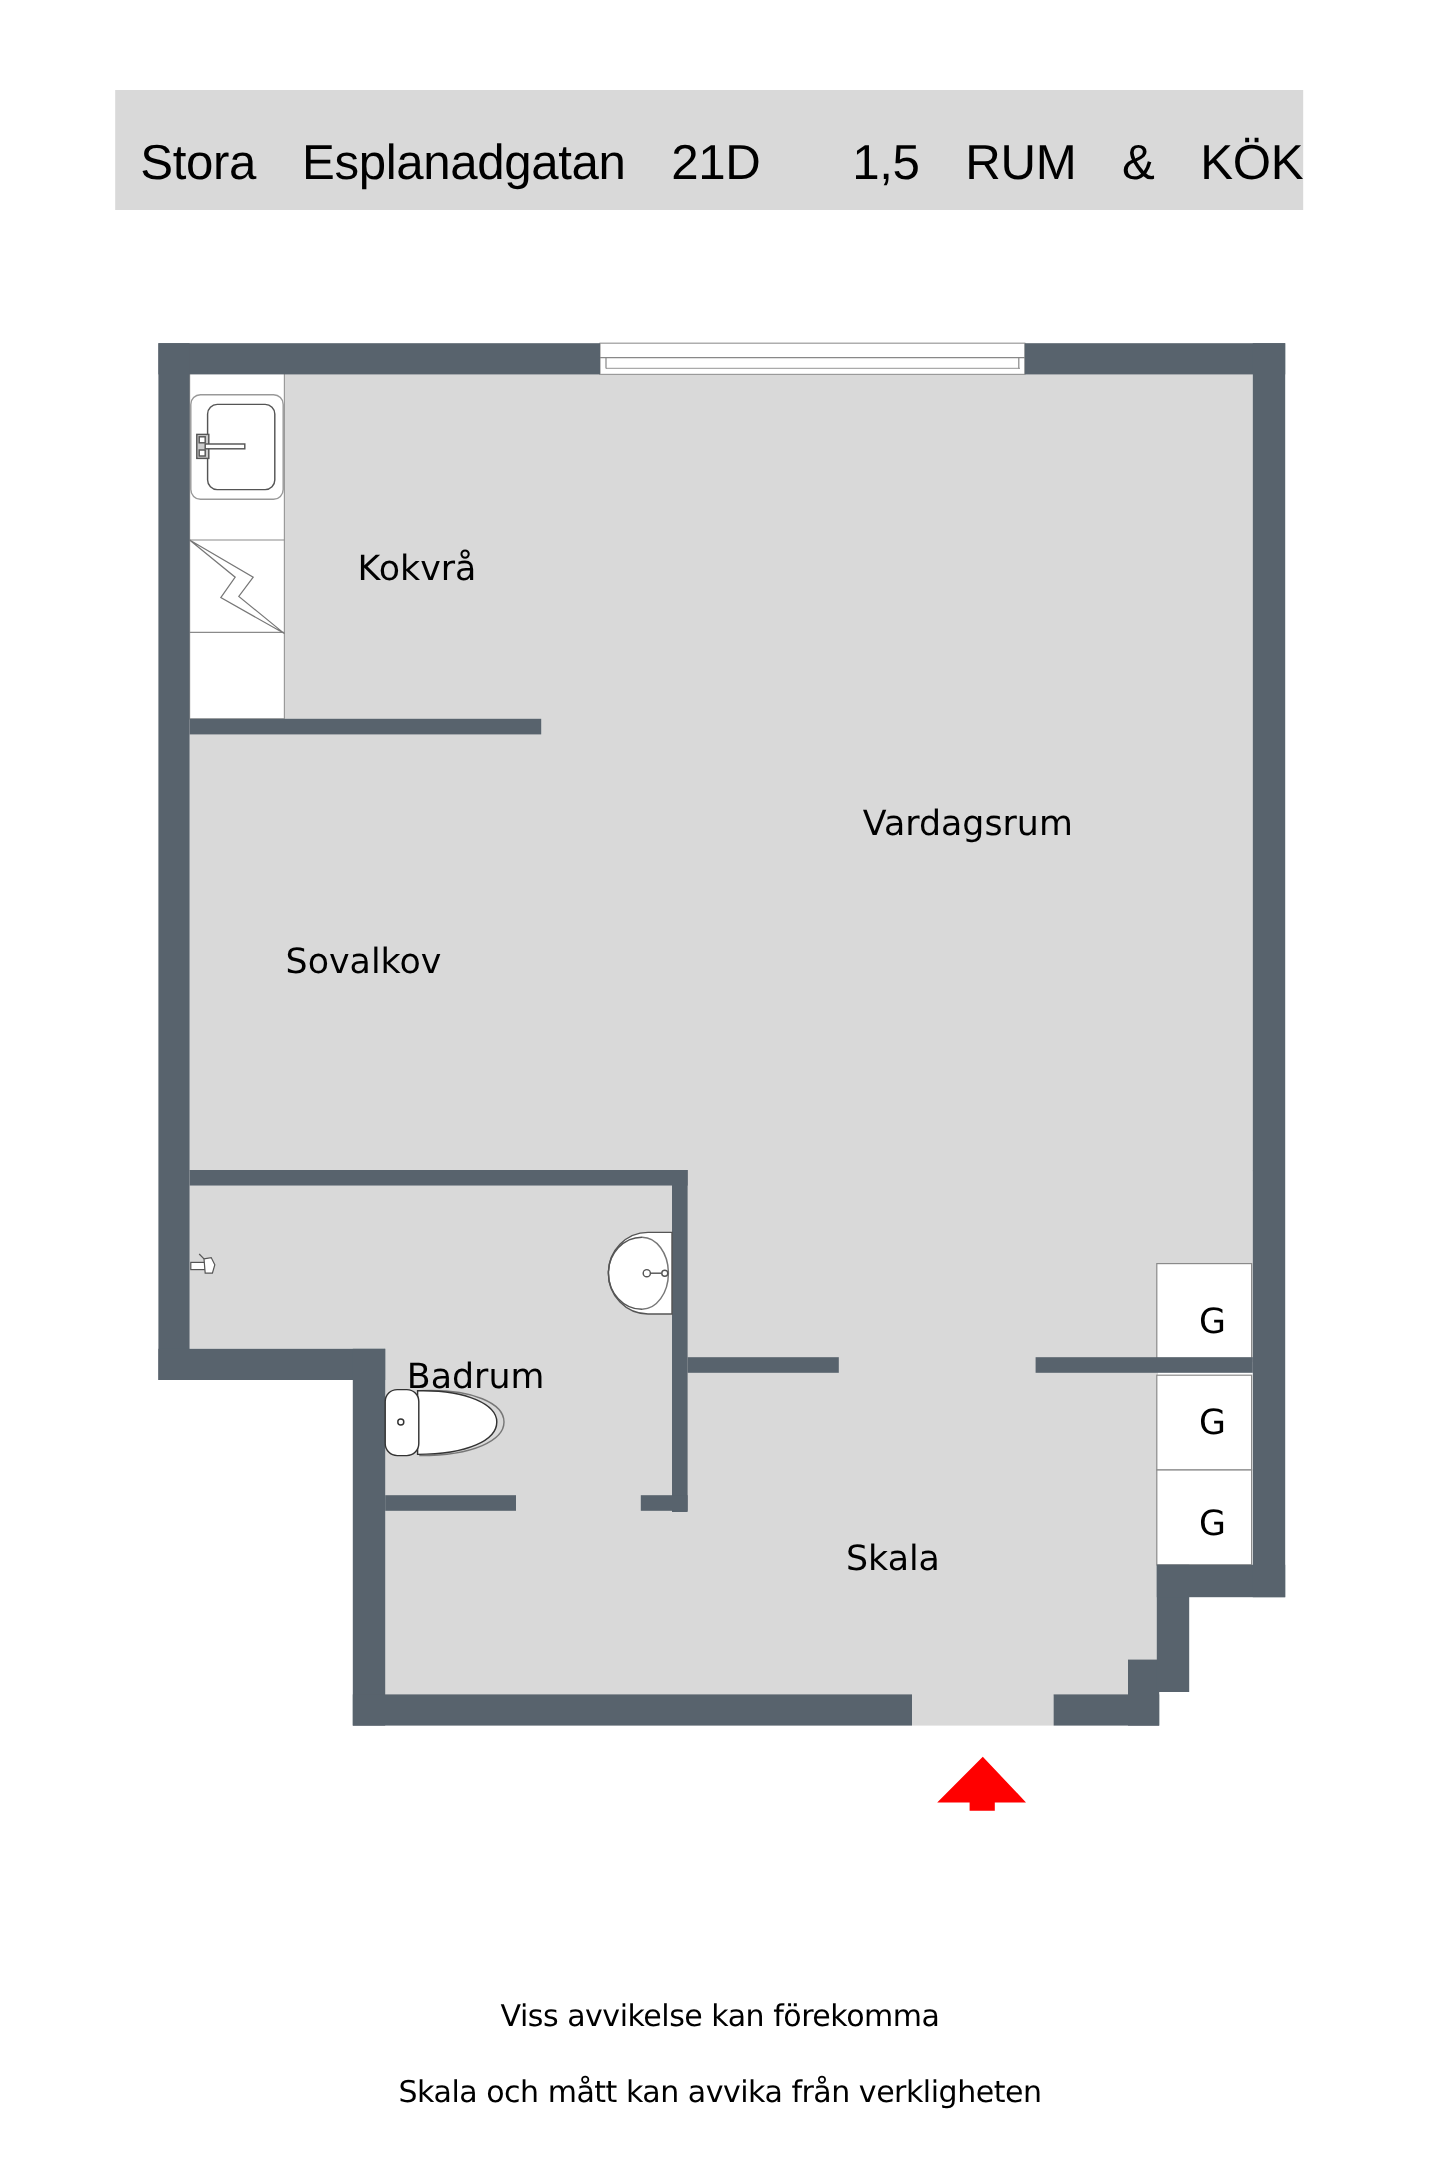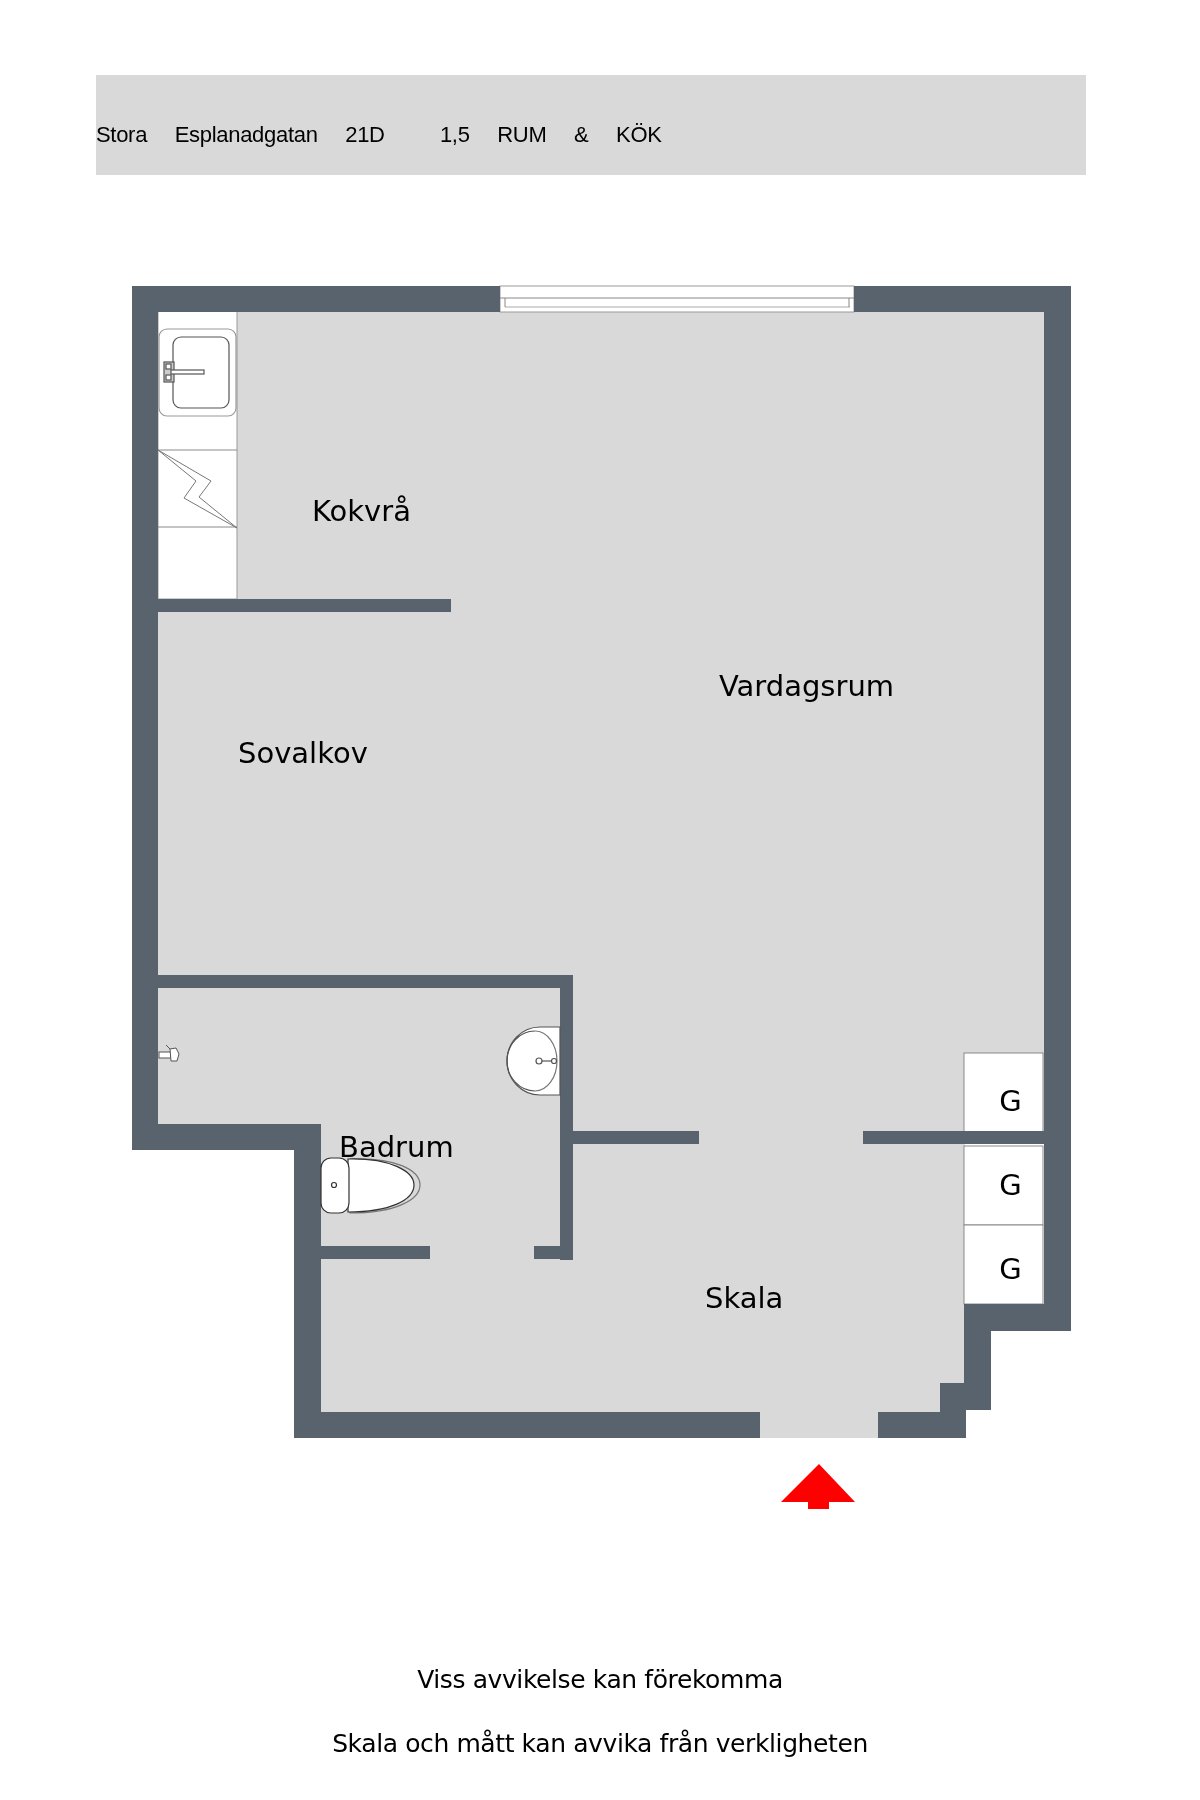--- a/index.html
+++ b/index.html
@@ -6,24 +6,24 @@
     body {
       width: 1200px; height: 1800px; background: #ffffff;
       position: relative; overflow: hidden;
       font-family: "DejaVu Sans", sans-serif; color: #000;
     }
     .header-band {
       position: absolute; left: 96px; top: 75px; width: 990px; height: 100px;
       background: #D9D9D9;
     }
     .header-title {
-      position: absolute; left: 0; right: 12px; top: 42px;
-      text-align: left;
+      position: absolute; left: 0; right: 0; top: 42px;
+      text-align: right;
       font-family: "Liberation Sans", sans-serif;
-      font-size: 22px; line-height: 36px; letter-spacing: -0.3px;
+      font-size: 41px; line-height: 36px; letter-spacing: -0.3px;
       word-spacing: 8px; white-space: pre;
     }
     svg.plan { position: absolute; left: 0; top: 0; }
     .room-label {
       position: absolute; font-family: "DejaVu Sans", sans-serif;
       font-size: 29px; line-height: 34px; white-space: nowrap;
     }
     .closet-label {
       position: absolute; font-family: "DejaVu Sans", sans-serif;
       font-size: 29px; line-height: 34px; width: 79px; text-align: center;
@@ -145,23 +145,23 @@
     <path d="M348,1159 C390,1158 414,1171 414,1185 C414,1200 390,1212 348,1212 Z"></path>
     <rect x="321" y="1158" width="28" height="55" rx="10"></rect>
     <circle cx="334" cy="1185" r="2.5"></circle>
   </g>
 
   <g>
     <polygon points="819,1464 855,1502 829,1502 829,1509 808,1509 808,1502 781,1502" fill="#FF0000"></polygon>
   </g>
 </svg>
 
-<div class="room-label" style="left:312px; top:456px;margin-top:38px;">Kokvrå</div>
+<div class="room-label" style="left:298px; top:456px;">Kokvrå</div>
 <div class="room-label" style="left:703px; top:669px;margin-left:16px;">Vardagsrum</div>
-<div class="room-label" style="left:238px; top:736px;">Sovalkov</div>
+<div class="room-label" style="left:238px; top:784px;">Sovalkov</div>
 <div class="room-label" style="left:339px; top:1130px;">Badrum</div>
 <div class="room-label" style="left:705px; top:1281px;">Skala</div>
 
 <div class="closet-label" style="left:971px; top:1084px;">G</div>
 <div class="closet-label" style="left:971px; top:1168px;">G</div>
 <div class="closet-label" style="left:971px; top:1252px;">G</div>
 
 <div class="disclaimer" style="top:1660px;">Viss avvikelse kan förekomma</div>
 <div class="disclaimer" style="top:1724px;">Skala och mått kan avvika från verkligheten</div>
 

